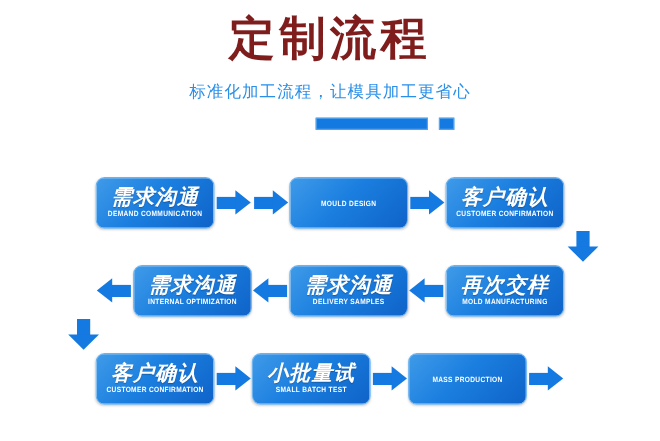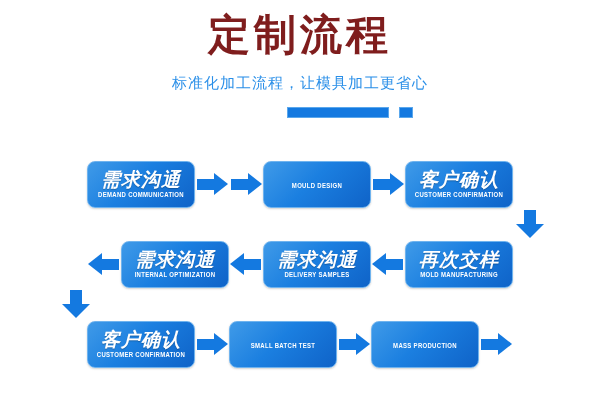--- a/index.html
+++ b/index.html
@@ -252,20 +252,21 @@
   <div class="row">
     <div class="node">
       <span class="cn">客户确认</span>
       <span class="en">CUSTOMER CONFIRMATION</span>
     </div>
     <div class="arrow-h right">
       <span class="shaft"></span>
         <span class="head"></span>
     </div>
     <div class="node">
+      <span class="cn">小批量试</span>
       <span class="en">SMALL BATCH TEST</span>
     </div>
     <div class="arrow-h right">
       <span class="shaft"></span>
         <span class="head"></span>
     </div>
     <div class="node">
       <span class="en">MASS PRODUCTION</span>
     </div>
     <div class="arrow-h right">

